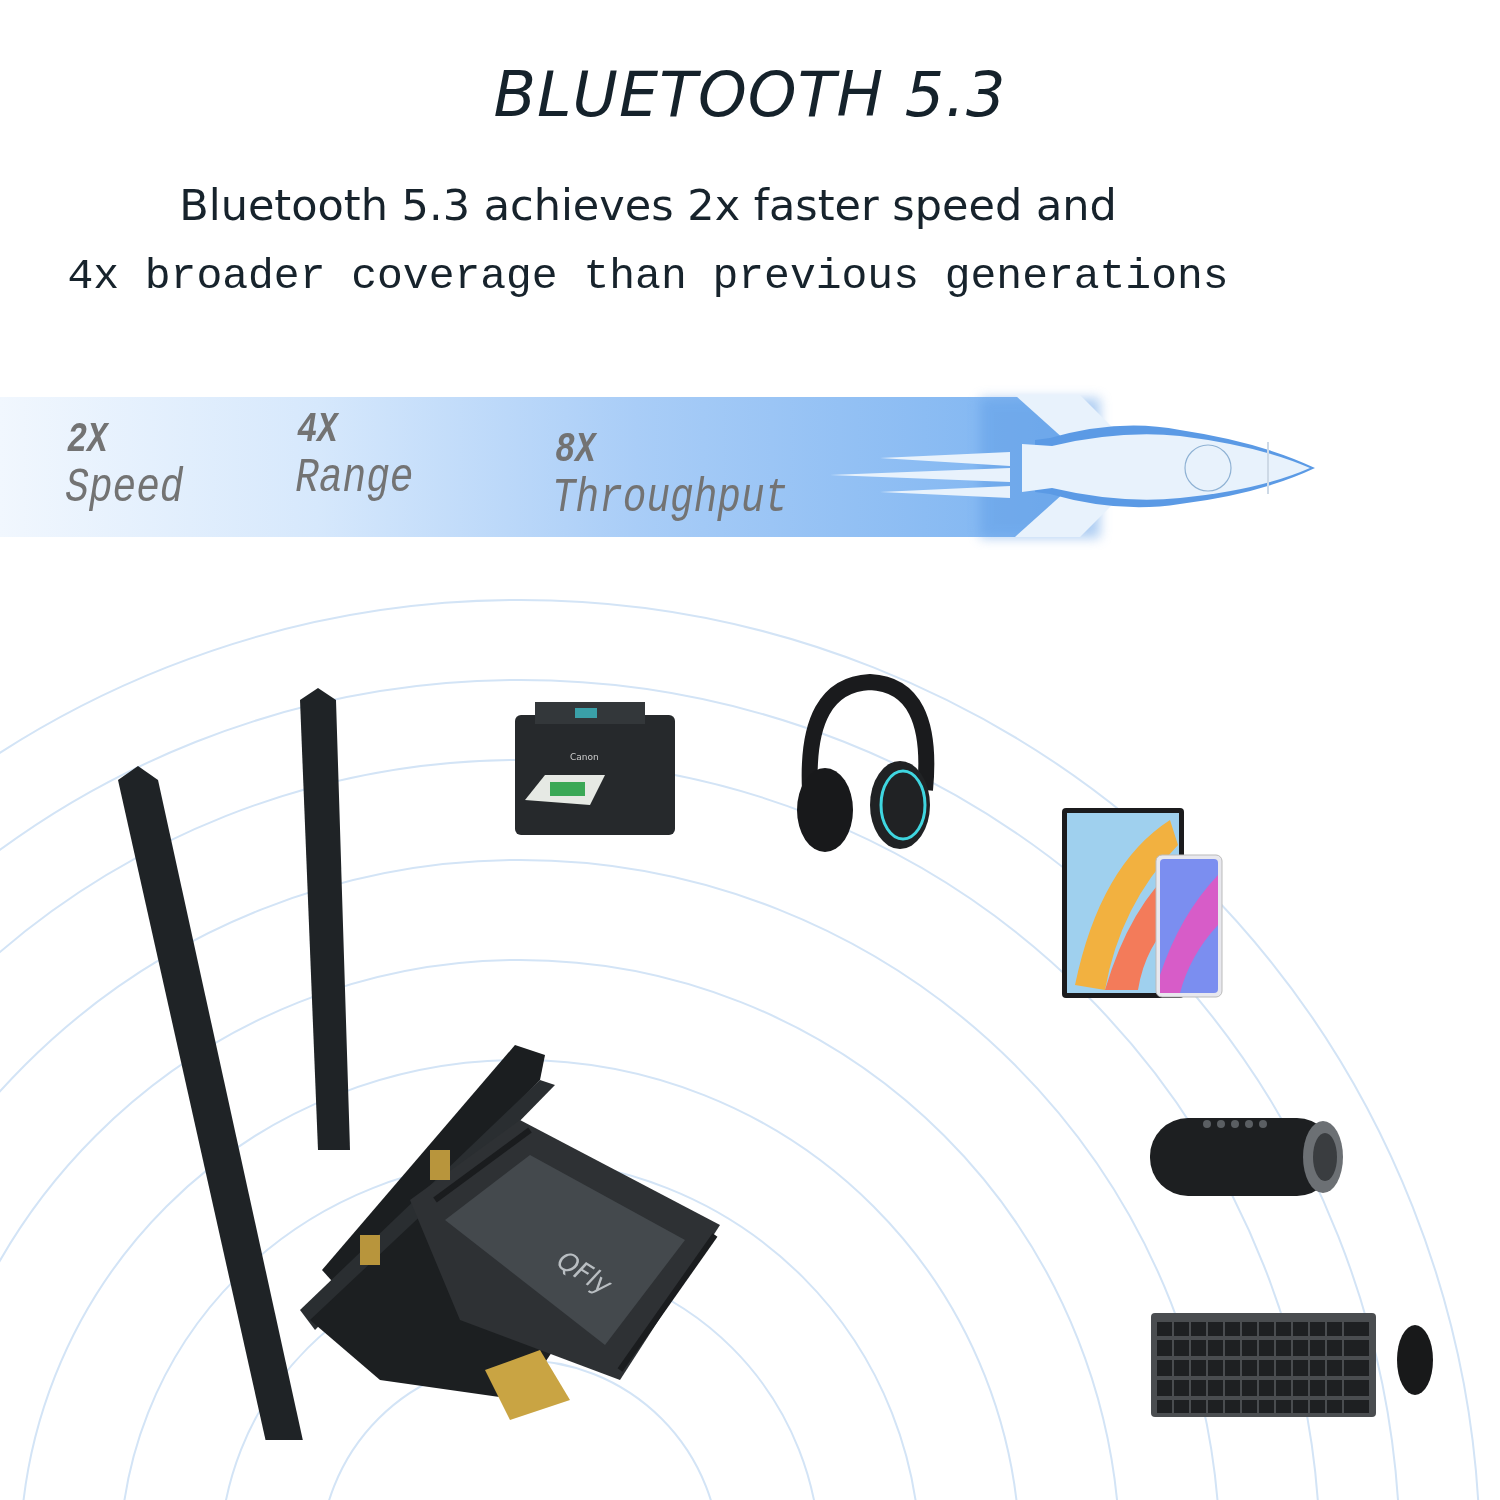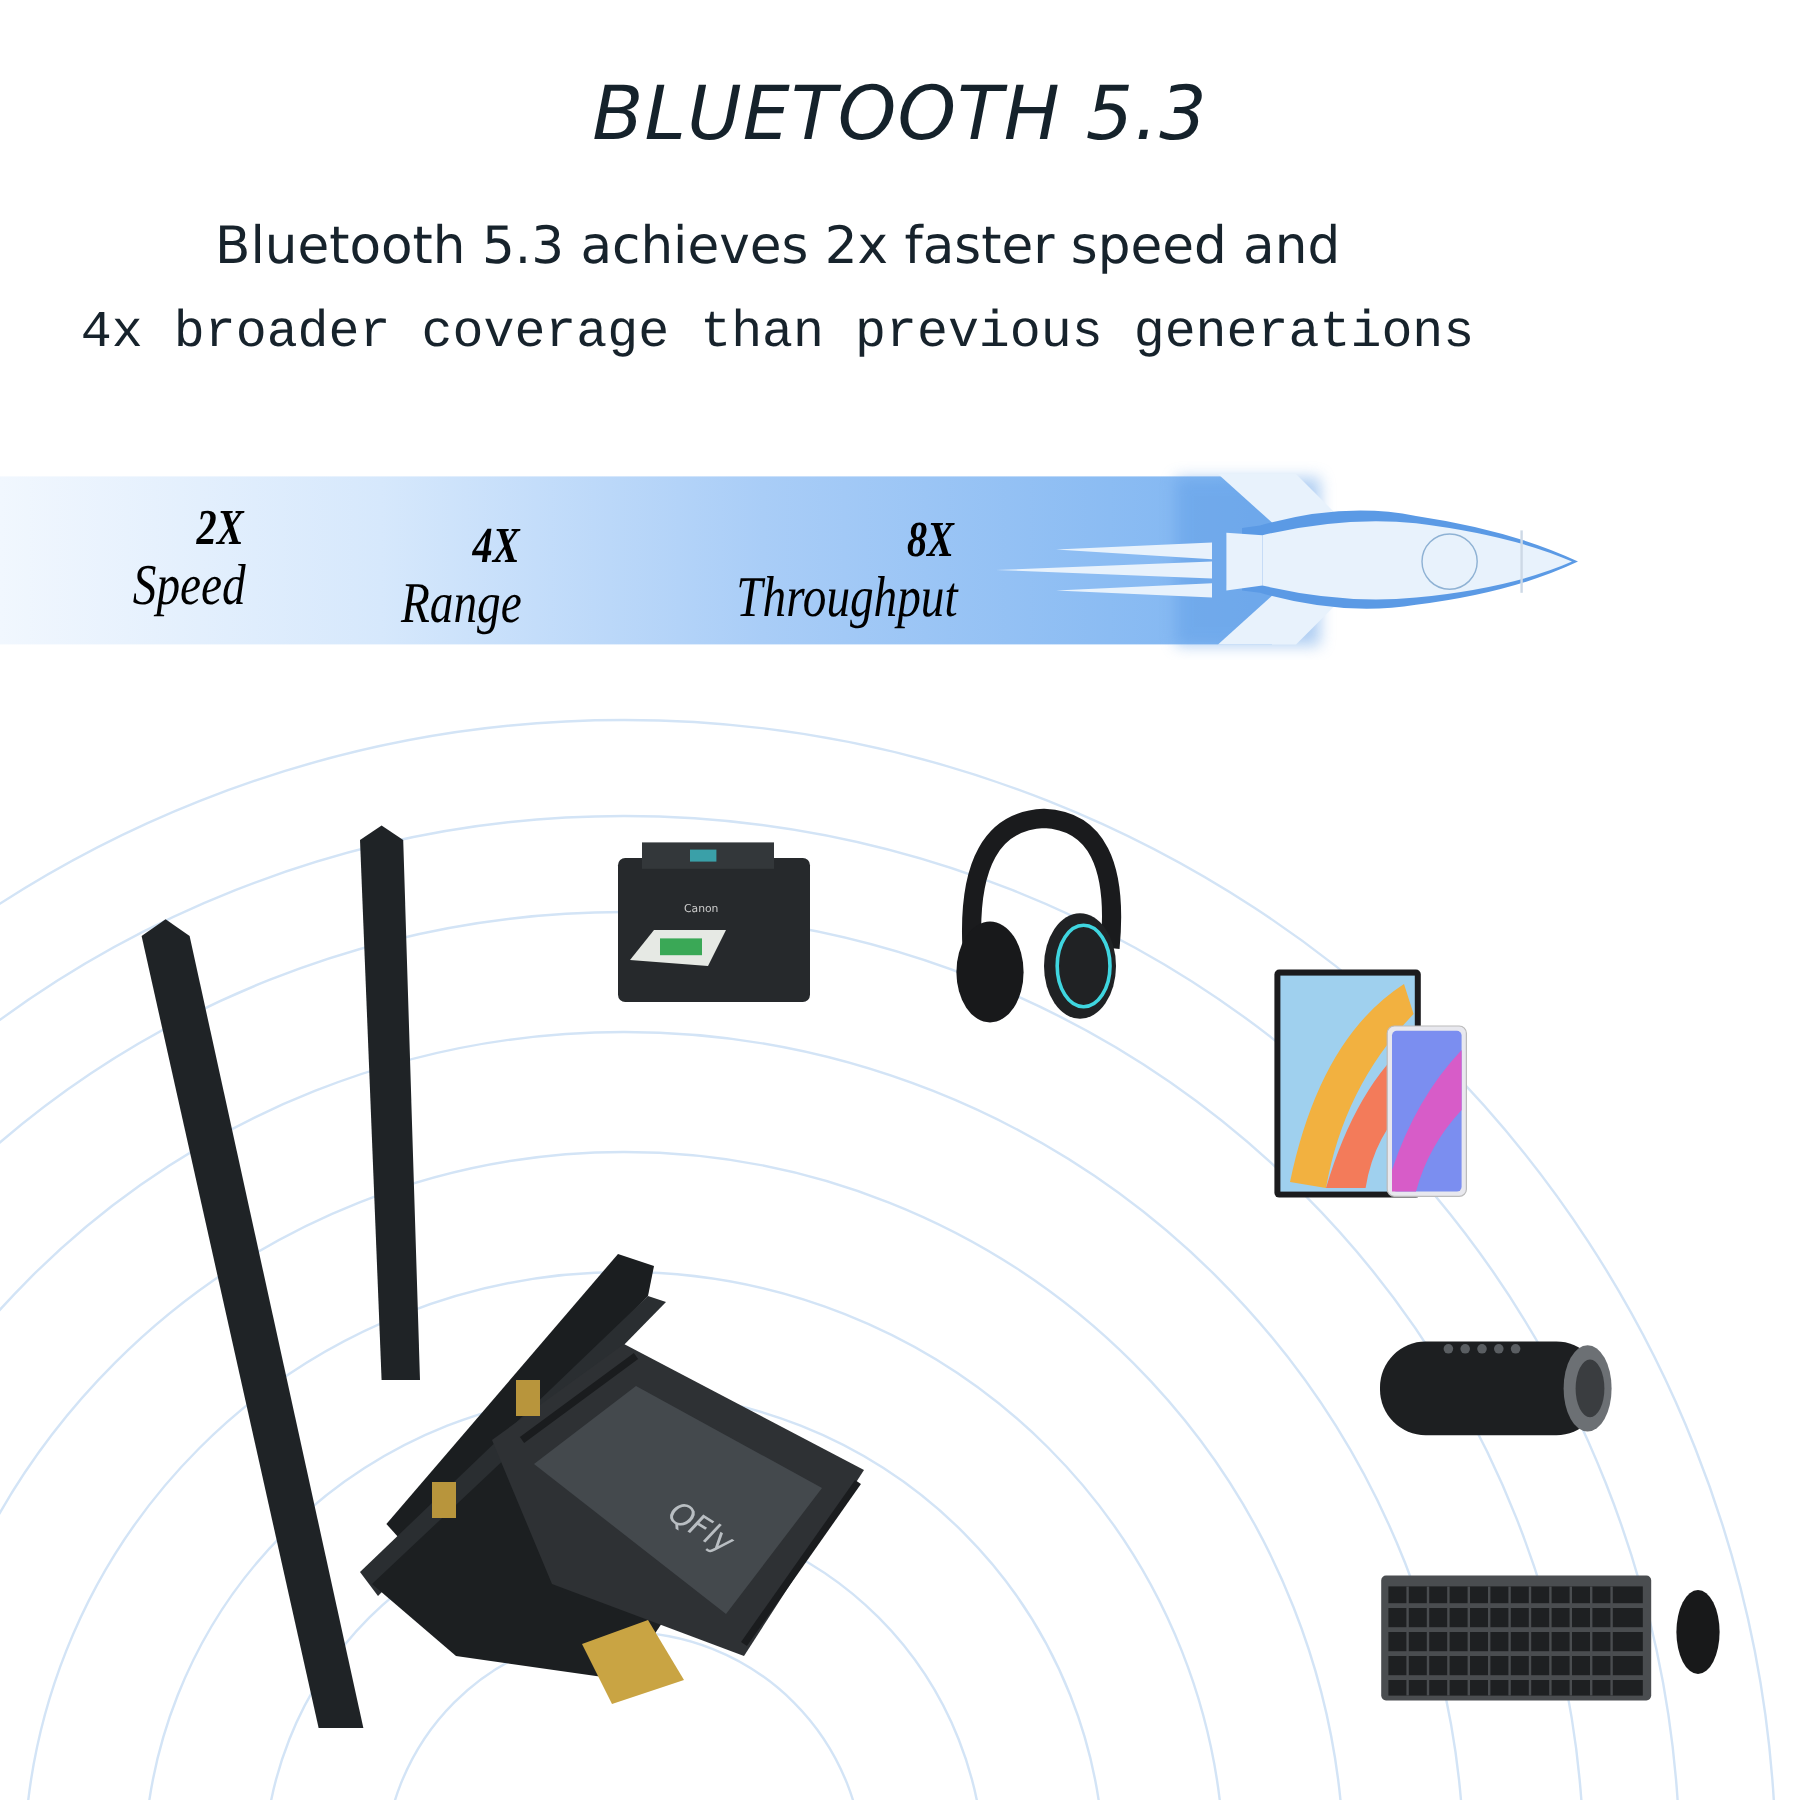--- a/index.html
+++ b/index.html
@@ -2,21 +2,21 @@
 <html><head>
 <meta charset="utf-8">
 <style>
   html,body{margin:0;padding:0;background:#fff;}
   body{width:1500px;height:1500px;position:relative;overflow:hidden;font-family:"DejaVu Sans","Liberation Sans",sans-serif;}
   .title{position:absolute;top:58px;left:0;width:1500px;text-align:center;font-size:62px;font-style:italic;font-weight:500;color:#15222b;letter-spacing:1px;font-family:"DejaVu Sans",sans-serif;}
   .sub{position:absolute;left:0;width:1296px;text-align:center;font-size:43px;color:#17232c;font-weight:500;font-family:"DejaVu Sans",sans-serif;}
   .sub1{top:180px;}
   .sub2{top:252px;font-family:Liberation Mono, monospace;}
   .band{position:absolute;left:0;top:397px;width:1060px;height:140px;background:linear-gradient(90deg,#f1f7fe 0%,#d6e8fc 30%,#a9cdf7 60%,#7db4f1 100%);}
-  .stat{position:absolute;color:#000000;font-style:italic;text-align:right;font-family:Liberation Serif, serif;}
+  .stat{position:absolute;color:#737373;font-style:italic;text-align:left;font-family:Liberation Mono, monospace;}
   .stat .num{display:block;font-size:42px;font-weight:bold;line-height:44px;transform:scaleX(0.8);}
   .stat .lbl{display:block;font-size:48px;line-height:52px;transform:scaleX(0.82);}
   .arcs{position:absolute;left:0;top:0;width:1500px;height:1500px;}
   .prod{position:absolute;}
 </style>
 </head>
 <body>
 
 <div class="title">BLUETOOTH 5.3</div>
 <div class="sub sub1">Bluetooth 5.3 achieves 2x faster speed and</div>
@@ -34,21 +34,21 @@
     <circle cx="520" cy="1560" r="880"></circle>
     <circle cx="520" cy="1560" r="960"></circle>
   </g>
 </svg>
 
 <div class="band"></div>
 <div class="stat" style="left:50px;top:418px;width:170px;">
   <span class="num">2X</span>
   <span class="lbl">Speed</span>
 </div>
-<div class="stat" style="left:280px;top:433px;width:170px;">
+<div class="stat" style="left:280px;top:408px;width:170px;">
   <span class="num">4X</span>
   <span class="lbl">Range</span>
 </div>
 <div class="stat" style="left:525px;top:428px;width:300px;">
   <span class="num">8X</span>
   <span class="lbl">Throughput</span>
 </div>
 
 <svg class="prod" style="left:820px;top:380px;" width="500" height="170" viewBox="0 0 500 170">
   <defs>

